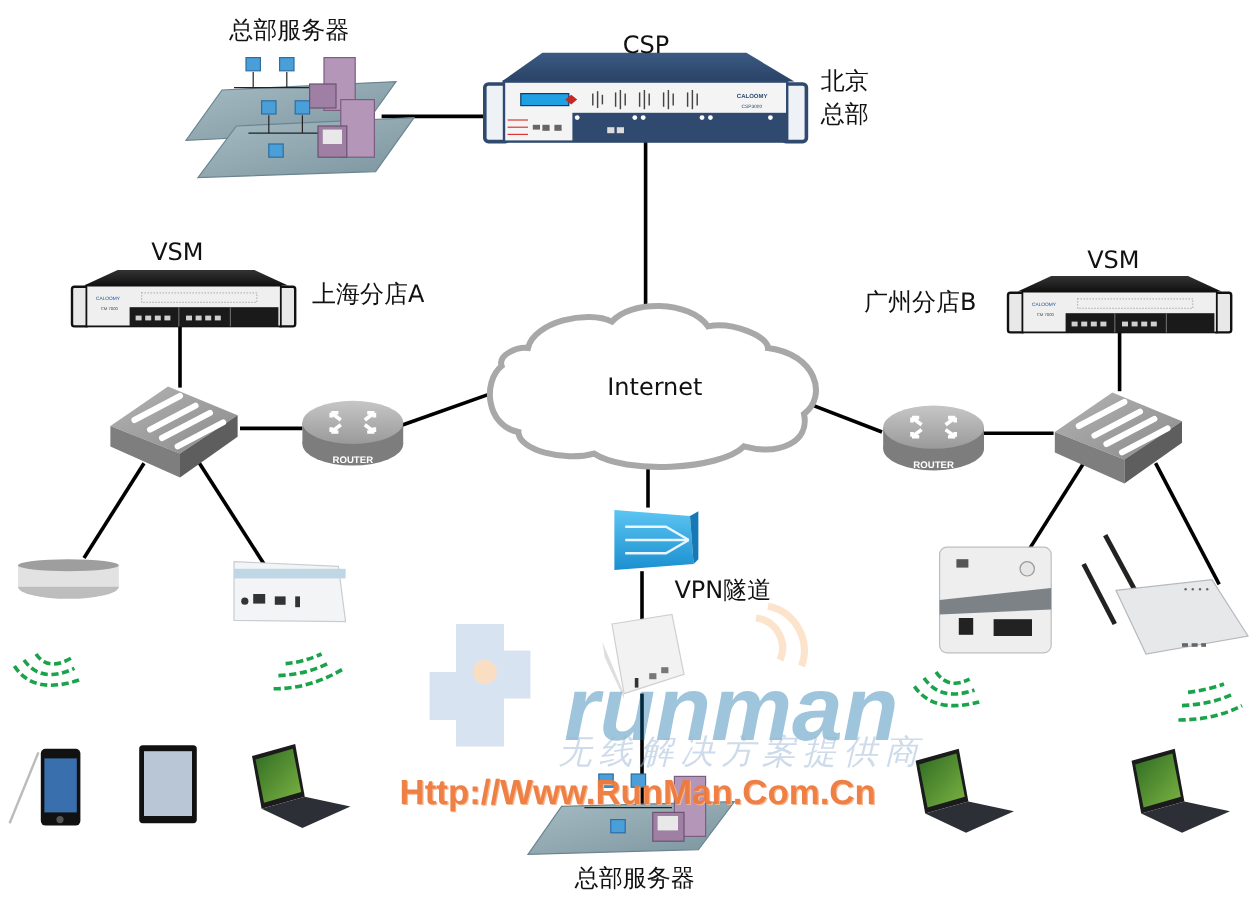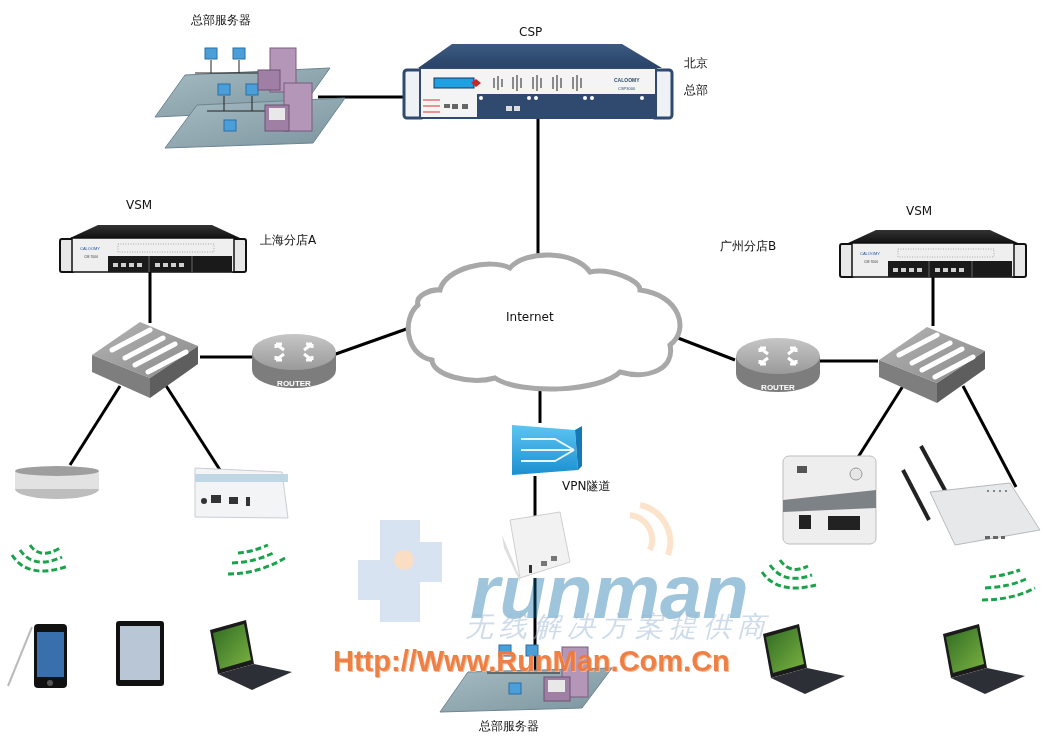--- a/index.html
+++ b/index.html
@@ -1,19 +1,19 @@
 <!DOCTYPE html>
 <html><head>
 <meta charset="utf-8">
 <style>
   html, body { margin:0; padding:0; background:#ffffff; }
   body { width:1045px; height:755px; position:relative; overflow:hidden;
          font-family:"DejaVu Sans", "Liberation Sans", sans-serif; color:#111; }
   #stage { position:absolute; left:0; top:0; width:1045px; height:755px; }
-  .lbl { position:absolute; font-size:12px; line-height:1.15; color:#111; white-space:nowrap; }
+  .lbl { position:absolute; font-size:20px; line-height:1.15; color:#111; white-space:nowrap; }
   .watermark-url { position:absolute; left:333px; top:645px; font-family:Liberation Sans, sans-serif;
         font-size:29px; font-weight:bold; color:#ef7a3c; letter-spacing:0px; white-space:nowrap; opacity:0.95;
         text-shadow:1px 1px 0 #f6b48a; }
   .wm-cn { position:absolute; left:462px; top:520px; font-size:44px; font-weight:bold; font-style:italic; color:#c9c9c9; opacity:0.55; letter-spacing:4px; white-space:nowrap; }
   .wm-en { position:absolute; left:470px; top:548px; font-size:76px; font-weight:bold; font-style:italic; color:#0369a1; opacity:0.38; white-space:nowrap; font-family:"Liberation Sans", sans-serif; }
   .wm-sub { position:absolute; left:465px; top:608px; font-size:28px; font-style:italic; color:#9fb8d6; opacity:0.5; letter-spacing:6px; white-space:nowrap; font-family:"DejaVu Serif", serif; }
   .router-txt { font-family:"Liberation Sans", sans-serif; font-size:8px; font-weight:bold; fill:#ffffff; }
 </style>
 </head>
 <body>

